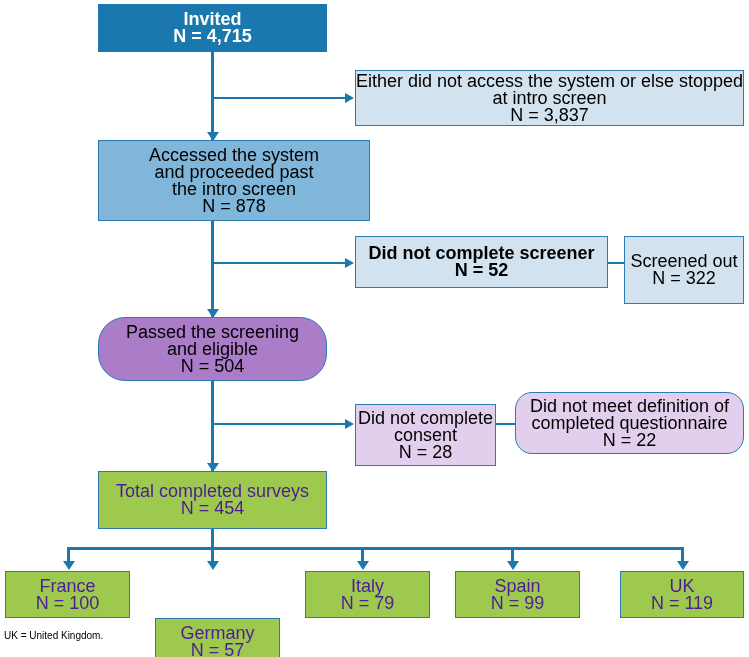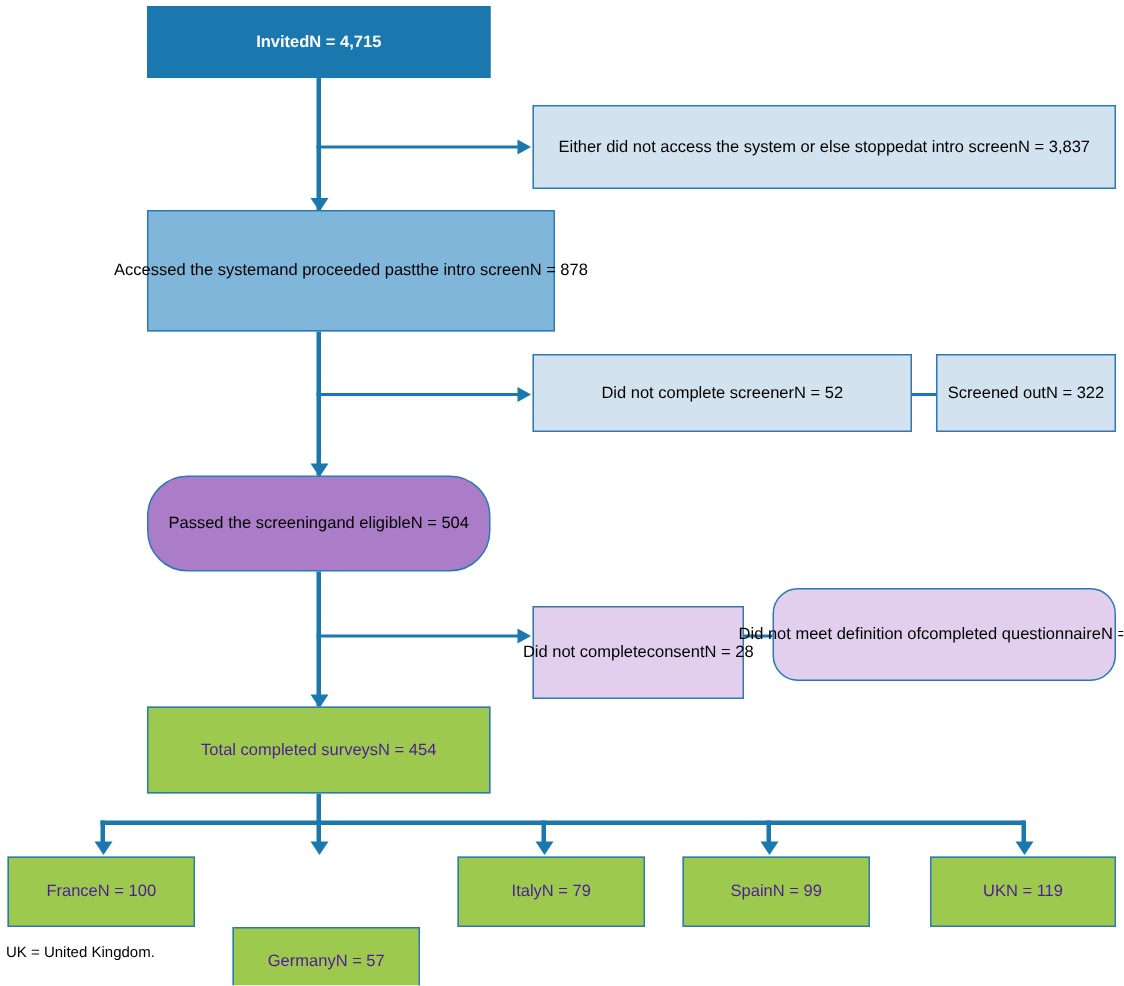--- a/index.html
+++ b/index.html
@@ -16,25 +16,25 @@
     width: 749px;
     height: 657px;
     background: #ffffff;
     overflow: hidden;
   }
   .box {
     position: absolute;
     box-sizing: border-box;
     border: 1.5px solid #2b7ab3;
     display: flex;
-    flex-direction: row;
+    flex-direction: column;
     align-items: center;
     justify-content: center;
     text-align: center;
-    font-size: 11px;
+    font-size: 18px;
     line-height: 17px;
     padding: 2px 6px;
     z-index: 3;
   }
   .box .ln { display: block; white-space: nowrap; }
 
   .box-invited {
     background: #1b78ae;
     color: #ffffff;
     font-weight: bold;
@@ -162,26 +162,26 @@
     <span class="ln">N = 3,837</span>
   </div>
 
   <div class="box box-blue-mid" style="left:98px; top:140px; width:272px; height:81px;">
     <span class="ln">Accessed the system</span>
     <span class="ln">and proceeded past</span>
     <span class="ln">the intro screen</span>
     <span class="ln">N = 878</span>
   </div>
 
-  <div class="box box-blue-light" style="left:355px; top:236px; width:253px; height:52px;">
+  <div class="box box-blue-light" style="left:355px; top:236px; width:253px; height:52px;font-weight:bold;">
     <span class="ln">Did not complete screener</span>
     <span class="ln">N = 52</span>
   </div>
 
-  <div class="box box-blue-light" style="left:624px; top:236px; width:120px; height:52px;">
+  <div class="box box-blue-light" style="left:624px; top:236px; width:120px; height:68px;">
     <span class="ln">Screened out</span>
     <span class="ln">N = 322</span>
   </div>
 
   <div class="box box-purple" style="left:98px; top:317px; width:229px; height:64px;border-radius:27px;">
     <span class="ln">Passed the screening</span>
     <span class="ln">and eligible</span>
     <span class="ln">N = 504</span>
   </div>
 

